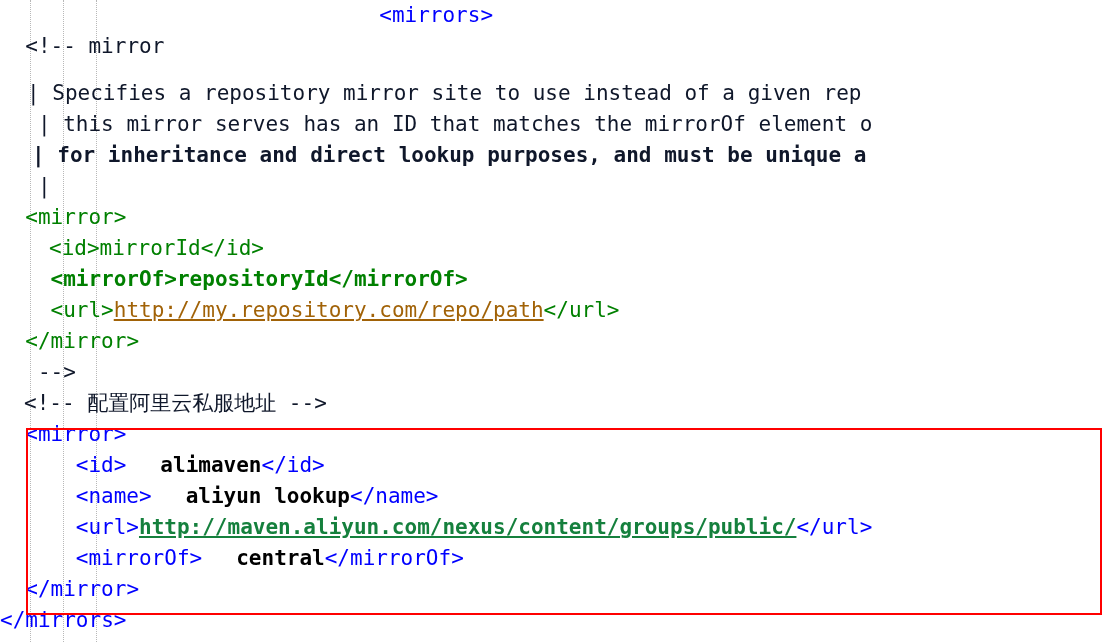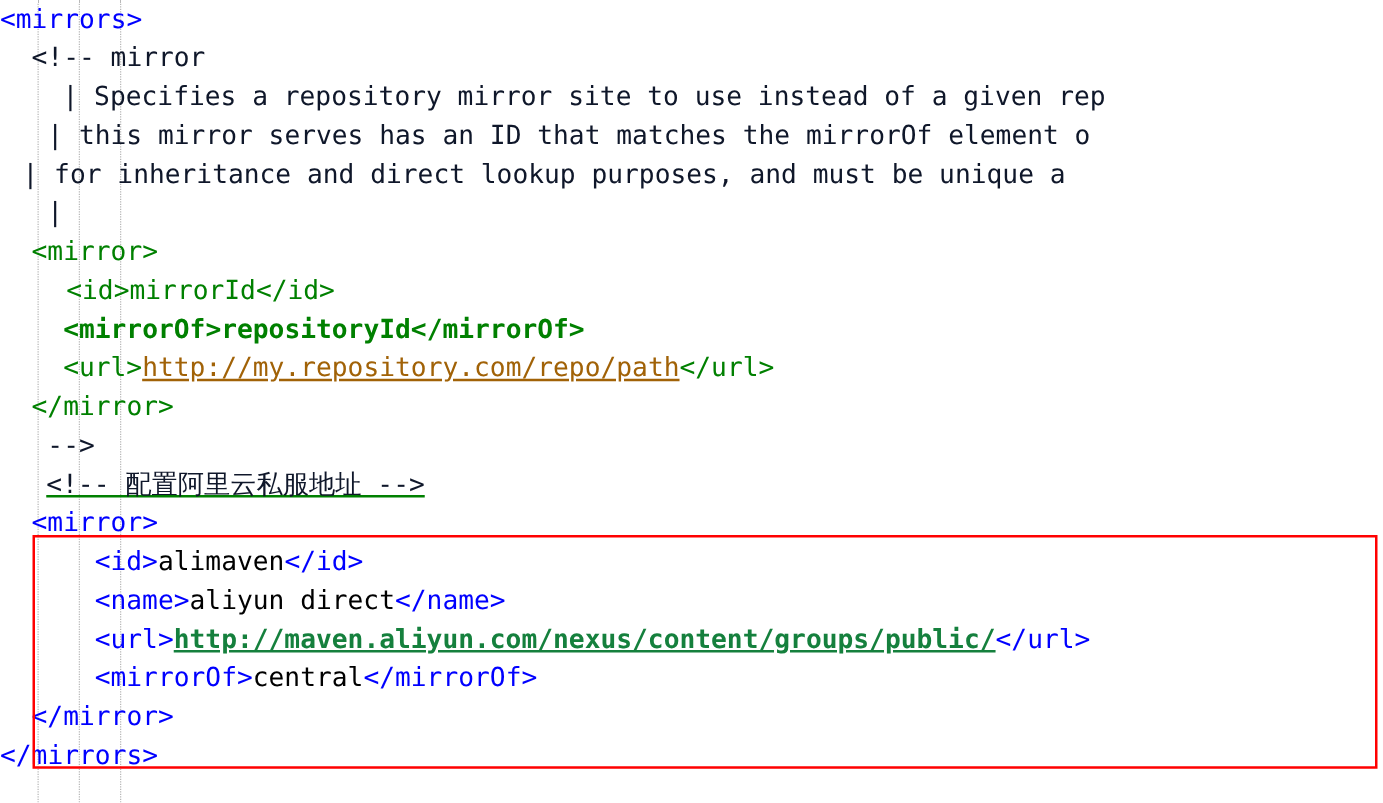--- a/index.html
+++ b/index.html
@@ -30,21 +30,21 @@
     white-space: pre;
     font-family: "DejaVu Sans Mono", "Liberation Mono", monospace;
     letter-spacing: 0px;
     color: #008000;
   }
 
   
   .tag-blue     { color: #0000ff; }
   .tag-green    { color: #008000; }
   .comment      { color: #0f172a; }
-  .value-bold   { color: #000000; font-weight: normal; }
+  .value-bold   { color: #000000; font-weight: bold; margin-left: 34px; }
   .url-plain    { color: #a16207; text-decoration: underline; }
   .url-bold     { color: #15803d; font-weight: bold; text-decoration: underline; }
 
   
   .guide {
     position: absolute;
     width: 0px;
     border-left: 1px dotted #b8b8b8;
     top: 0;
     bottom: 0;
@@ -80,36 +80,36 @@
 
 <div id="editor">
 
   <div class="guides-layer">
       <div class="guide" style="left: 30px;"></div>
       <div class="guide" style="left: 63px;"></div>
       <div class="guide" style="left: 96px;"></div>
     </div>
 
   <div class="lines-layer">
-      <div class="code-line" style="padding-left: 0px;"><span class="tag-blue">&lt;mirrors&gt;</span></div>
+      <div class="code-line" style="padding-left: 0px; text-align: center;"><span class="tag-blue">&lt;mirrors&gt;</span></div>
       <div class="code-line" style="padding-left: 25.26px;"><span class="comment">&lt;!-- mirror</span></div>
-      <div class="code-line" style="padding-left: 50px;"><span class="comment">| Specifies a repository mirror site to use instead of a given rep</span></div>
+      <div class="code-line" style="padding-left: 27px; margin-top: 16px;"><span class="comment">| Specifies a repository mirror site to use instead of a given rep</span></div>
       <div class="code-line" style="padding-left: 37.89px;"><span class="comment">| this mirror serves has an ID that matches the mirrorOf element o</span></div>
-      <div class="code-line" style="padding-left: 18px;"><span class="comment">| for inheritance and direct lookup purposes, and must be unique a</span></div>
+      <div class="code-line" style="padding-left: 32px; font-weight: bold;"><span class="comment">| for inheritance and direct lookup purposes, and must be unique a</span></div>
       <div class="code-line" style="padding-left: 37.89px;"><span class="comment">|</span></div>
       <div class="code-line" style="padding-left: 25.26px;"><span class="tag-green">&lt;mirror&gt;</span></div>
-      <div class="code-line" style="padding-left: 26px; margin-left: 27px;"><span class="tag-green">&lt;id&gt;mirrorId&lt;/id&gt;</span></div>
+      <div class="code-line" style="padding-left: 49px;"><span class="tag-green">&lt;id&gt;mirrorId&lt;/id&gt;</span></div>
       <div class="code-line" style="padding-left: 50.52px; font-weight: bold;"><span class="tag-green">&lt;mirrorOf&gt;repositoryId&lt;/mirrorOf&gt;</span></div>
       <div class="code-line" style="padding-left: 50.52px;"><span class="tag-green">&lt;url&gt;</span><span class="url-plain">http://my.repository.com/repo/path</span><span class="tag-green">&lt;/url&gt;</span></div>
       <div class="code-line" style="padding-left: 25.26px;"><span class="tag-green">&lt;/mirror&gt;</span></div>
       <div class="code-line" style="padding-left: 37.89px;"><span class="comment">--&gt;</span></div>
-      <div class="code-line" style="padding-left: 37px; text-decoration: underline;"><span class="comment">&lt;!-- 配置阿里云私服地址 --&gt;</span></div>
+      <div class="code-line" style="padding-left: 24px;"><span class="comment">&lt;!-- 配置阿里云私服地址 --&gt;</span></div>
       <div class="code-line" style="padding-left: 25.26px;"><span class="tag-blue">&lt;mirror&gt;</span></div>
       <div class="code-line" style="padding-left: 75.78px;"><span class="tag-blue">&lt;id&gt;</span><span class="value-bold">alimaven</span><span class="tag-blue">&lt;/id&gt;</span></div>
-      <div class="code-line" style="padding-left: 75.78px;"><span class="tag-blue">&lt;name&gt;</span><span class="value-bold">aliyun direct</span><span class="tag-blue">&lt;/name&gt;</span></div>
+      <div class="code-line" style="padding-left: 75.78px;"><span class="tag-blue">&lt;name&gt;</span><span class="value-bold">aliyun lookup</span><span class="tag-blue">&lt;/name&gt;</span></div>
       <div class="code-line" style="padding-left: 75.78px;"><span class="tag-blue">&lt;url&gt;</span><span class="url-bold">http://maven.aliyun.com/nexus/content/groups/public/</span><span class="tag-blue">&lt;/url&gt;</span></div>
       <div class="code-line" style="padding-left: 75.78px;"><span class="tag-blue">&lt;mirrorOf&gt;</span><span class="value-bold">central</span><span class="tag-blue">&lt;/mirrorOf&gt;</span></div>
       <div class="code-line" style="padding-left: 25.26px;"><span class="tag-blue">&lt;/mirror&gt;</span></div>
       <div class="code-line" style="padding-left: 0px;"><span class="tag-blue">&lt;/mirrors&gt;</span></div>
     </div>
 
   <div id="highlight-box" style="left: 26px; top: 428px; width: 1076px; height: 187px; border-color: rgb(255, 0, 0);"></div>
 
 </div>
 

